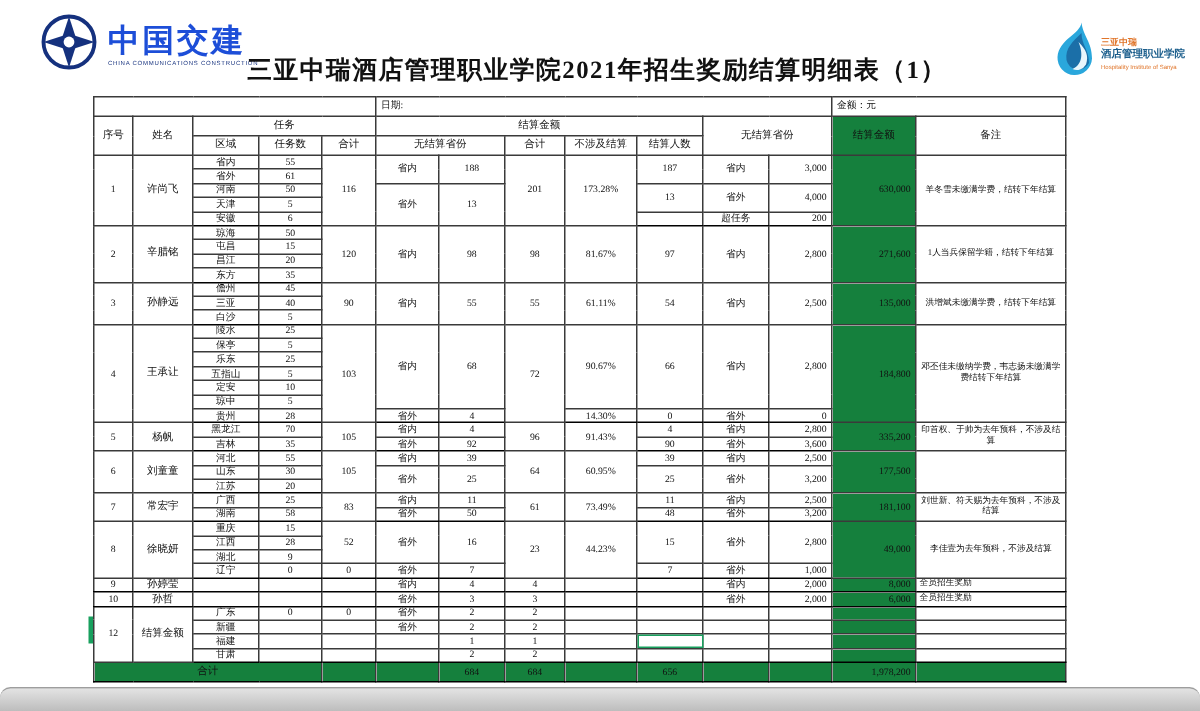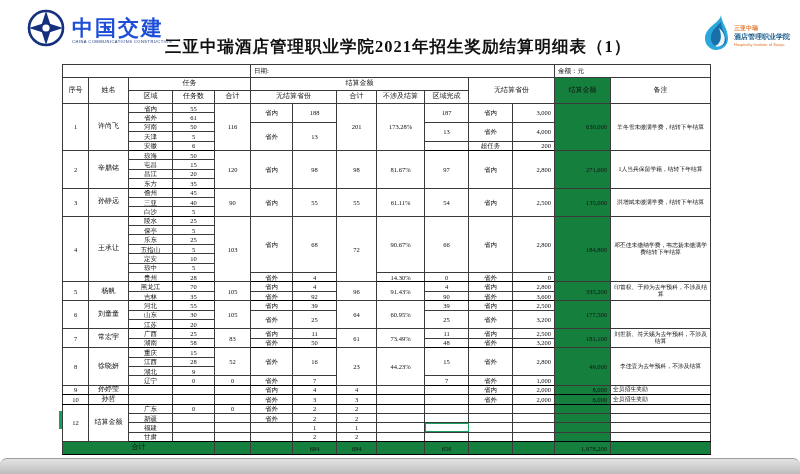--- a/index.html
+++ b/index.html
@@ -108,21 +108,21 @@
         <td rowspan="2" class="hd pe">结算金额</td>
         <td rowspan="2" class="hd">备注</td>
       </tr>
       <tr class="hrow">
         <td class="hd">区域</td>
         <td class="hd">任务数</td>
         <td class="hd">合计</td>
         <td colspan="2" class="hd">无结算省份</td>
         <td class="hd">合计</td>
         <td class="hd">不涉及结算</td>
-        <td class="hd">区域完成</td>
+        <td class="hd">结算人数</td>
       </tr>
       <tr>
         <td rowspan="5">1</td>
         <td rowspan="5" class="nm">许尚飞</td>
         <td>省内</td>
         <td>55</td>
         <td rowspan="5">116</td>
         <td rowspan="2">省内</td>
         <td rowspan="2">188</td>
         <td rowspan="5">201</td>

